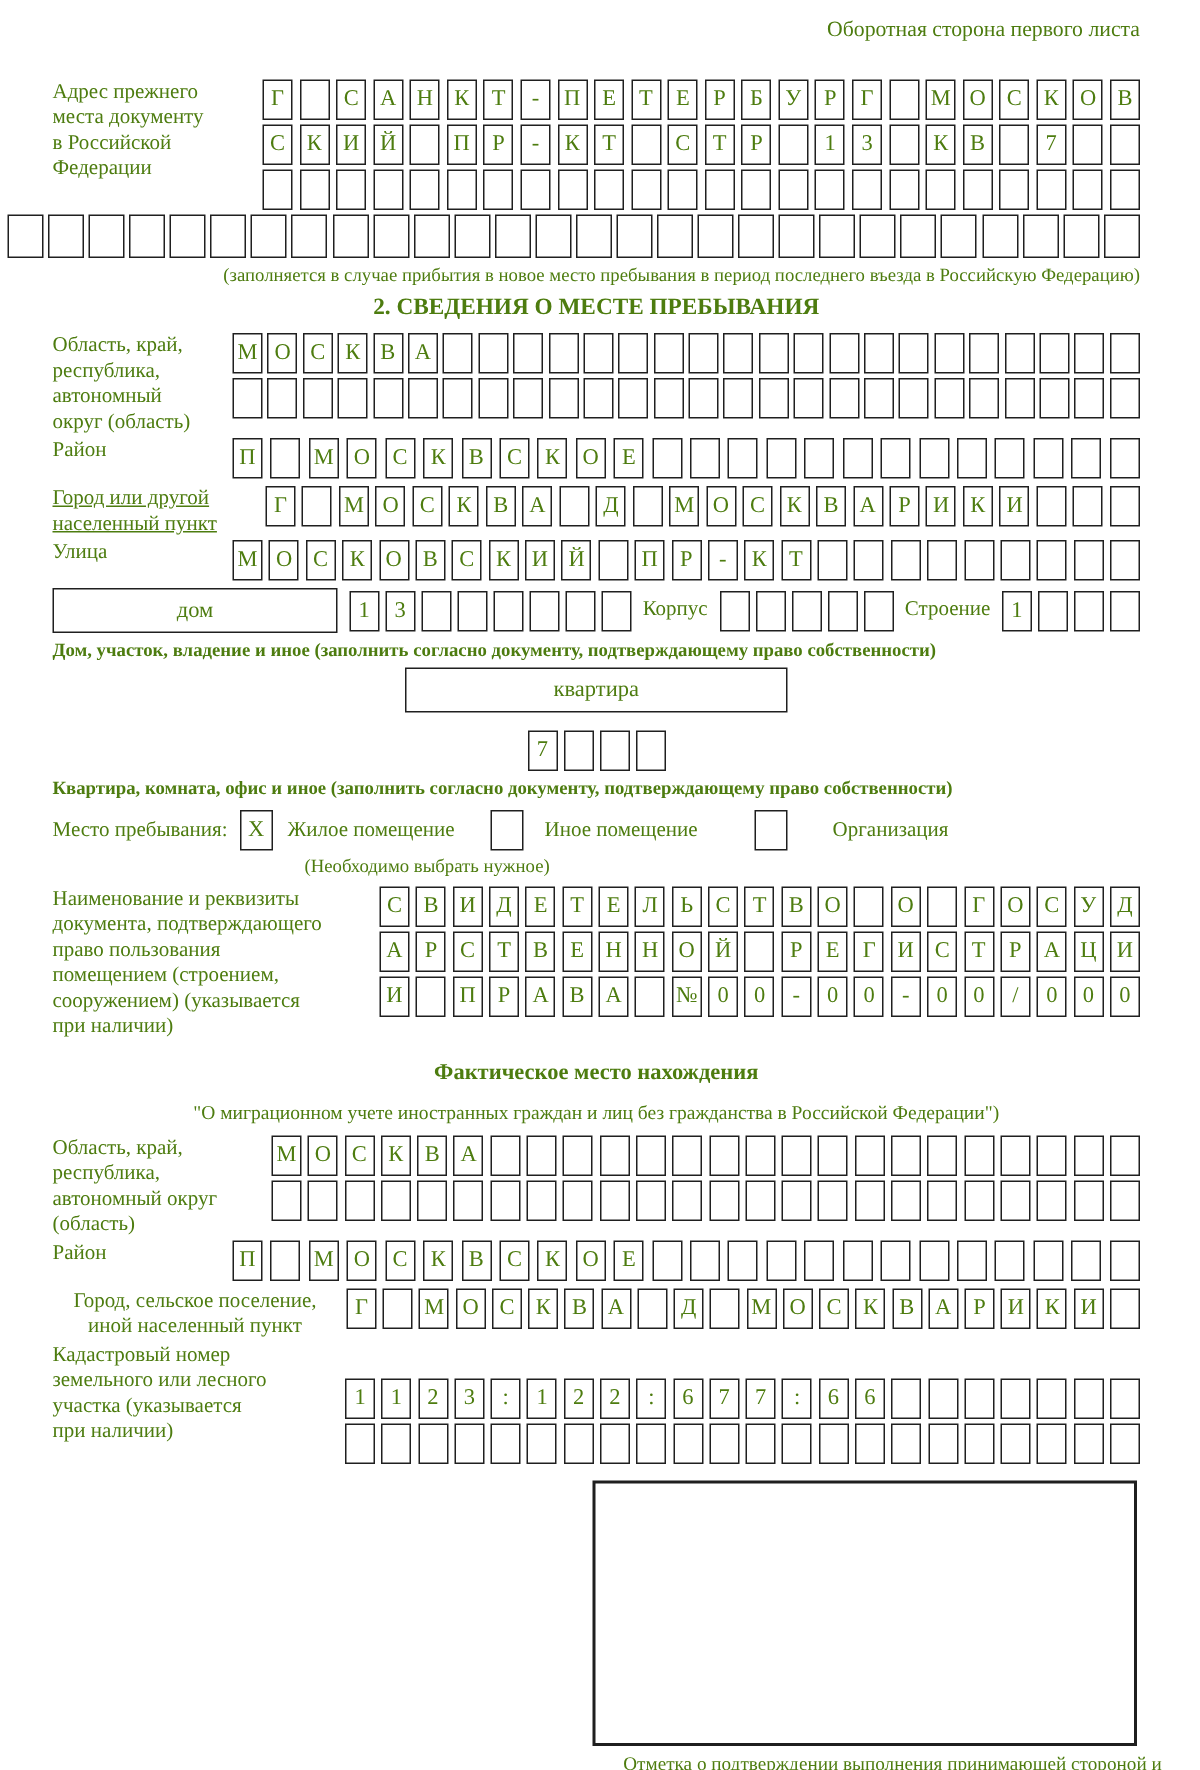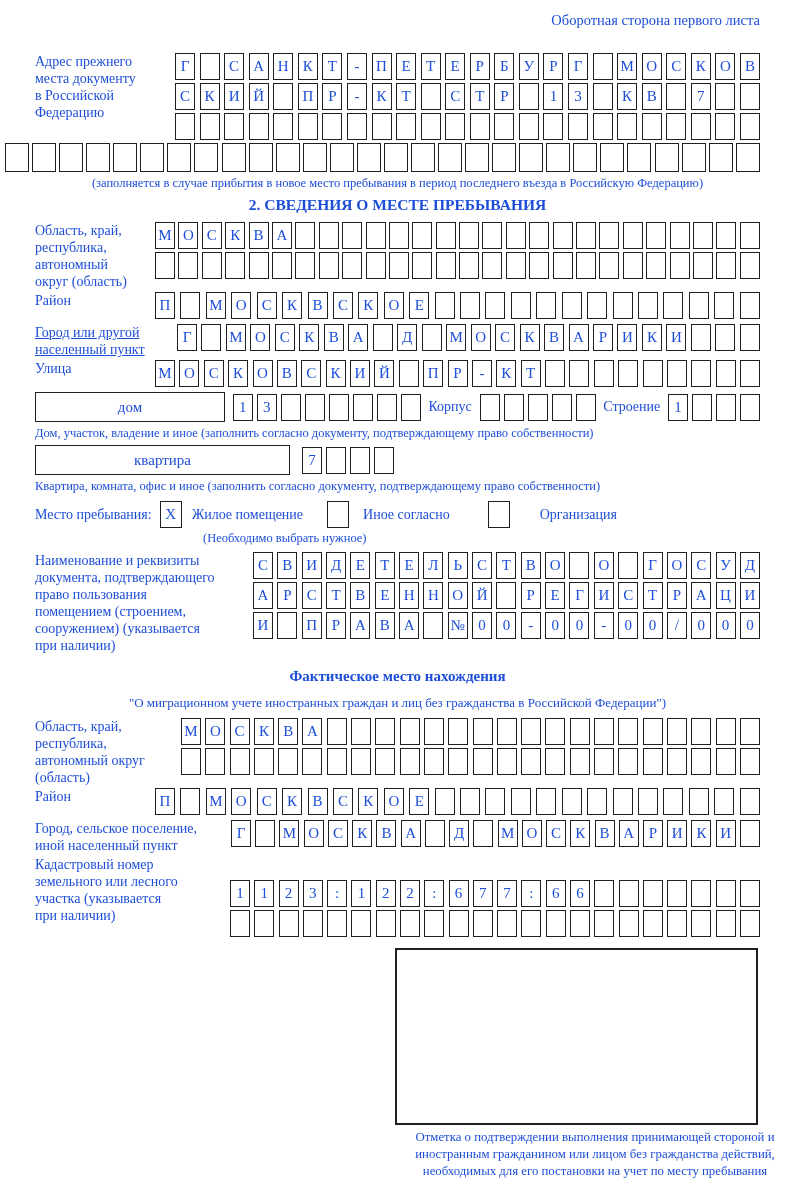--- a/index.html
+++ b/index.html
@@ -3,80 +3,80 @@
 <meta charset="utf-8">
 <style>
   html,body{margin:0;padding:0;background:#fff;}
   .page{
     position:relative;
     width:800px;height:1180px;
     box-sizing:border-box;
     padding:12px 40px 0 35px;
     overflow:hidden;
     font-family:"Liberation Serif","DejaVu Serif",serif;
-    color:#1d4ed8;
+    color:#4d7c0f;
     background:#fff;
   }
   .header-note{font-size:14.5px;text-align:right;margin-bottom:24px;}
   .frow{display:flex;align-items:flex-start;}
   .flabel{font-size:14px;line-height:17px;flex:none;box-sizing:border-box;padding-right:6px;}
   .flabel .lbl-line{display:block;}
   .fcells{flex:1;min-width:0;}
   .cellrow{display:flex;justify-content:space-between;margin-bottom:3px;}
   .cell{
     flex:none;width:20px;height:27px;
     border:1.7px solid #1f1f1f;box-sizing:border-box;
     display:flex;align-items:center;justify-content:center;
     font-size:15px;line-height:1;background:#fff;
   }
   .big .cell{width:24px;height:29px;}
   .caption{font-size:12.5px;line-height:16px;}
-  .caption.center{text-align:center;}
+  .caption.center{text-align:right;}
   .sec-title{font-size:15.5px;font-weight:bold;text-align:center;margin:5px 0 8px;}
   .boxed-label{
     flex:none;border:1.8px solid #1f1f1f;box-sizing:border-box;height:30px;
     display:flex;align-items:center;justify-content:center;font-size:15px;background:#fff;
   }
   .cellgroup{display:flex;gap:4px;flex:none;}
   .inline-lbl{font-size:14px;line-height:30px;flex:none;}
   .houserow{display:flex;align-items:center;justify-content:space-between;margin:2px 0 3px;}
-  .aptrow{display:flex;align-items:center;gap:12px;margin:2px 0 3px;}
+  .aptrow{display:flex;align-items:center;gap:12px;margin:2px 0 3px;flex-direction:column;}
   .stayrow{display:flex;align-items:center;margin-top:7px;font-size:14px;}
   .cb{
     flex:none;width:22px;height:27px;border:1.8px solid #1f1f1f;box-sizing:border-box;
     display:flex;align-items:center;justify-content:center;font-size:15px;background:#fff;
   }
   .stay-hint{font-size:12.5px;margin:3px 0 6px 168px;}
   .fact-title{font-size:15px;font-weight:bold;text-align:center;margin:14px 0 8px;}
   .fact-caption{font-size:13px;text-align:center;line-height:19px;}
   .conf-box{
     width:363px;height:177px;border:2px solid #1f1f1f;box-sizing:border-box;
     margin:8px 0 4px 360px;background:#fff;
   }
   .conf-caption{
     width:436px;margin-left:342px;text-align:center;
     font-size:12.8px;line-height:17px;
   }
   .mb2{margin-bottom:2px;}
-  .mb4{margin-bottom:4px;}
+  .mb4{margin-bottom:4px;font-weight:bold;}
   .mb6{margin-bottom:6px;}
 </style>
 </head>
 <body>
 
 <div class="page">
 
   <div class="header-note">Оборотная сторона первого листа</div>
 
   <div class="frow">
     <div class="flabel" style="width:140px;">
       <span class="lbl-line">Адрес прежнего</span>
       <span class="lbl-line">места документу</span>
       <span class="lbl-line">в Российской</span>
-      <span class="lbl-line">Федерацию</span>
+      <span class="lbl-line">Федерации</span>
     </div>
     <div class="fcells">
       <div class="cellrow">
           <span class="cell">Г</span>
           <span class="cell"></span>
           <span class="cell">С</span>
           <span class="cell">А</span>
           <span class="cell">Н</span>
           <span class="cell">К</span>
           <span class="cell">Т</span>
@@ -392,21 +392,21 @@
         <span class="cell"></span>
       </div>
   </div>
   <div class="caption mb4">Квартира, комната, офис и иное (заполнить согласно документу, подтверждающему право собственности)</div>
 
   <div class="stayrow">
     <span>Место пребывания:</span>
     <span class="cb" style="margin-left:8px;">X</span>
     <span style="margin-left:10px;">Жилое помещение</span>
     <span class="cb" style="margin-left:24px;"></span>
-    <span style="margin-left:14px;">Иное согласно</span>
+    <span style="margin-left:14px;">Иное помещение</span>
     <span class="cb" style="margin-left:38px;"></span>
     <span style="margin-left:30px;text-align:center;">Организация</span>
   </div>
   <div class="stay-hint">(Необходимо выбрать нужное)</div>
 
   <div class="frow" style="margin-top:4px;">
     <div class="flabel" style="width:218px;">
       <span class="lbl-line">Наименование и реквизиты</span>
       <span class="lbl-line">документа, подтверждающего</span>
       <span class="lbl-line">право пользования</span>
@@ -579,21 +579,21 @@
           <span class="cell"></span>
           <span class="cell"></span>
           <span class="cell"></span>
           <span class="cell"></span>
           <span class="cell"></span>
         </div>
     </div>
   </div>
 
   <div class="frow mb2">
-    <div class="flabel" style="width:196px;">
+    <div class="flabel" style="width:196px;text-align:center;">
       <span class="lbl-line">Город, сельское поселение,</span>
       <span class="lbl-line">иной населенный пункт</span>
     </div>
     <div class="fcells">
       <div class="cellrow">
           <span class="cell">Г</span>
           <span class="cell"></span>
           <span class="cell">М</span>
           <span class="cell">О</span>
           <span class="cell">С</span>

